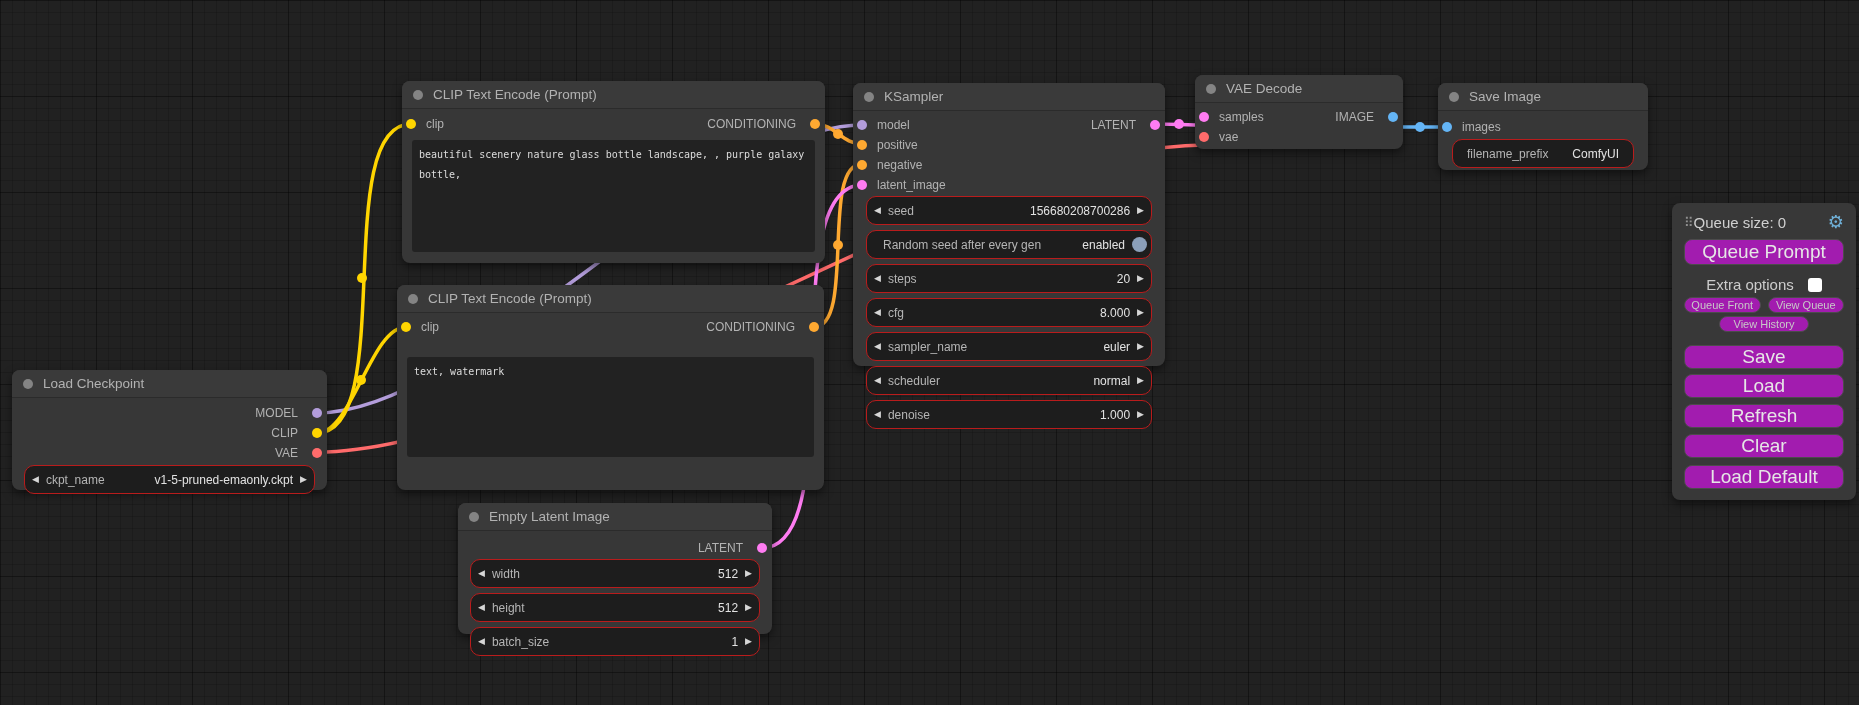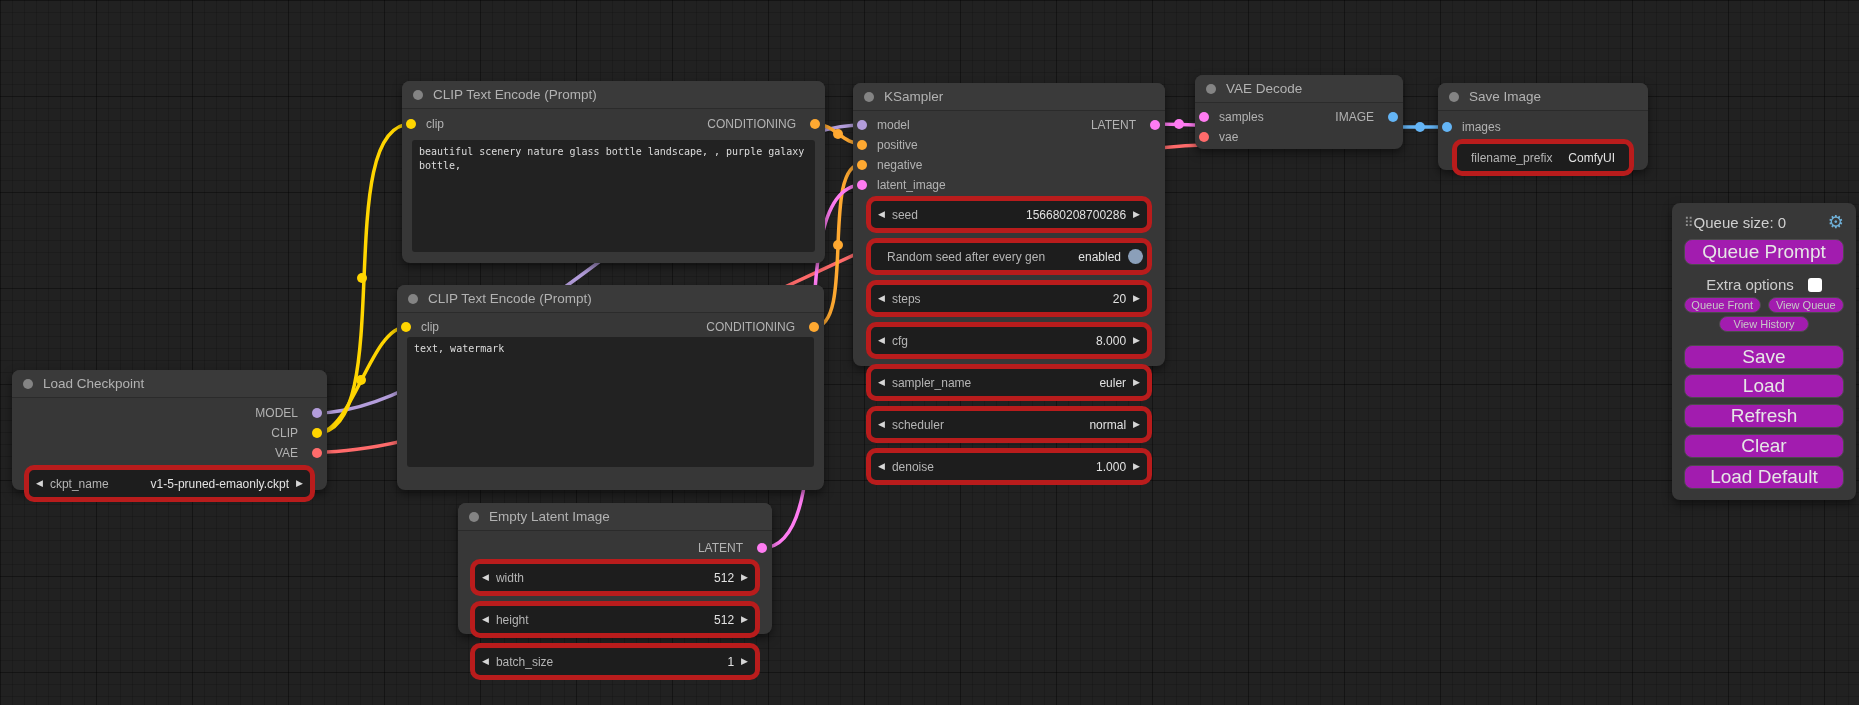--- a/index.html
+++ b/index.html
@@ -23,23 +23,23 @@
   .ndot { width:10px; height:10px; border-radius:50%; background:#848484; margin-right:10px; flex:none; }
   .row { position:relative; height:20px; display:flex; align-items:center;
     padding:0 12px; font-size:12px; color:#b2b2b2; }
   .sdot { position:absolute; width:10px; height:10px; border-radius:50%; top:50%;
     transform:translateY(-50%); }
   .din  { left:4px; }
   .dout { right:5px; }
   .lin  { margin-left:12px; }
   .lout { margin-left:auto; margin-right:17px; }
   .ta { margin:6px 10px 0; background:#222; border-radius:3px; padding:5px 7px;
-    font-family:"DejaVu Sans Mono", monospace; font-size:10px; line-height:14px;
+    font-family:"DejaVu Sans Mono", monospace; font-size:10px; line-height:20px;
     color:#dcdcdc; white-space:pre-wrap; word-break:normal; overflow:hidden; }
-  .widget { height:37px; background:#1d1d1d; border:5px solid #b91c1c;
+  .widget { height:29px; background:#1d1d1d; border:1px solid #b91c1c;
     border-radius:10px; display:flex; align-items:center; padding:0 7px;
     font-size:12px; color:#b5b5b5; }
   .arr { font-size:9px; color:#d6d6d6; flex:none; line-height:1; }
   .wlabel { margin-left:7px; white-space:nowrap; }
   .wvalue { margin-left:auto; margin-right:7px; color:#e2e2e2; white-space:nowrap; }
   .toggle { width:15px; height:15px; border-radius:50%; background:#8b9fb9;
     flex:none; margin-right:-3px; }
 
   .qpanel { position:absolute; left:1672px; top:203px; width:184px; height:297px;
     background:#383838; border-radius:8px; box-shadow:0 4px 10px rgba(0,0,0,0.5);
@@ -130,21 +130,21 @@
     <div class="ntitle">
       <span class="ndot"></span>
       <span>CLIP Text Encode (Prompt)</span>
     </div>
     <div class="row" style="margin-top:4px">
       <span class="sdot din" style="background:#ffd500"></span>
       <span class="lin">clip</span>
       <span class="lout">CONDITIONING</span>
       <span class="sdot dout" style="background:#ffa931"></span>
     </div>
-    <div class="ta" style="height:130px;margin-top:0">text, watermark</div>
+    <div class="ta" style="height:100px;margin-top:20px">text, watermark</div>
   </div>
 
   <div class="node" style="left:458px;top:503px;width:314px;height:131px">
     <div class="ntitle">
       <span class="ndot"></span>
       <span>Empty Latent Image</span>
     </div>
     <div class="row" style="margin-top:7px">
       <span class="lout">LATENT</span>
       <span class="sdot dout" style="background:#ff7cf2"></span>

